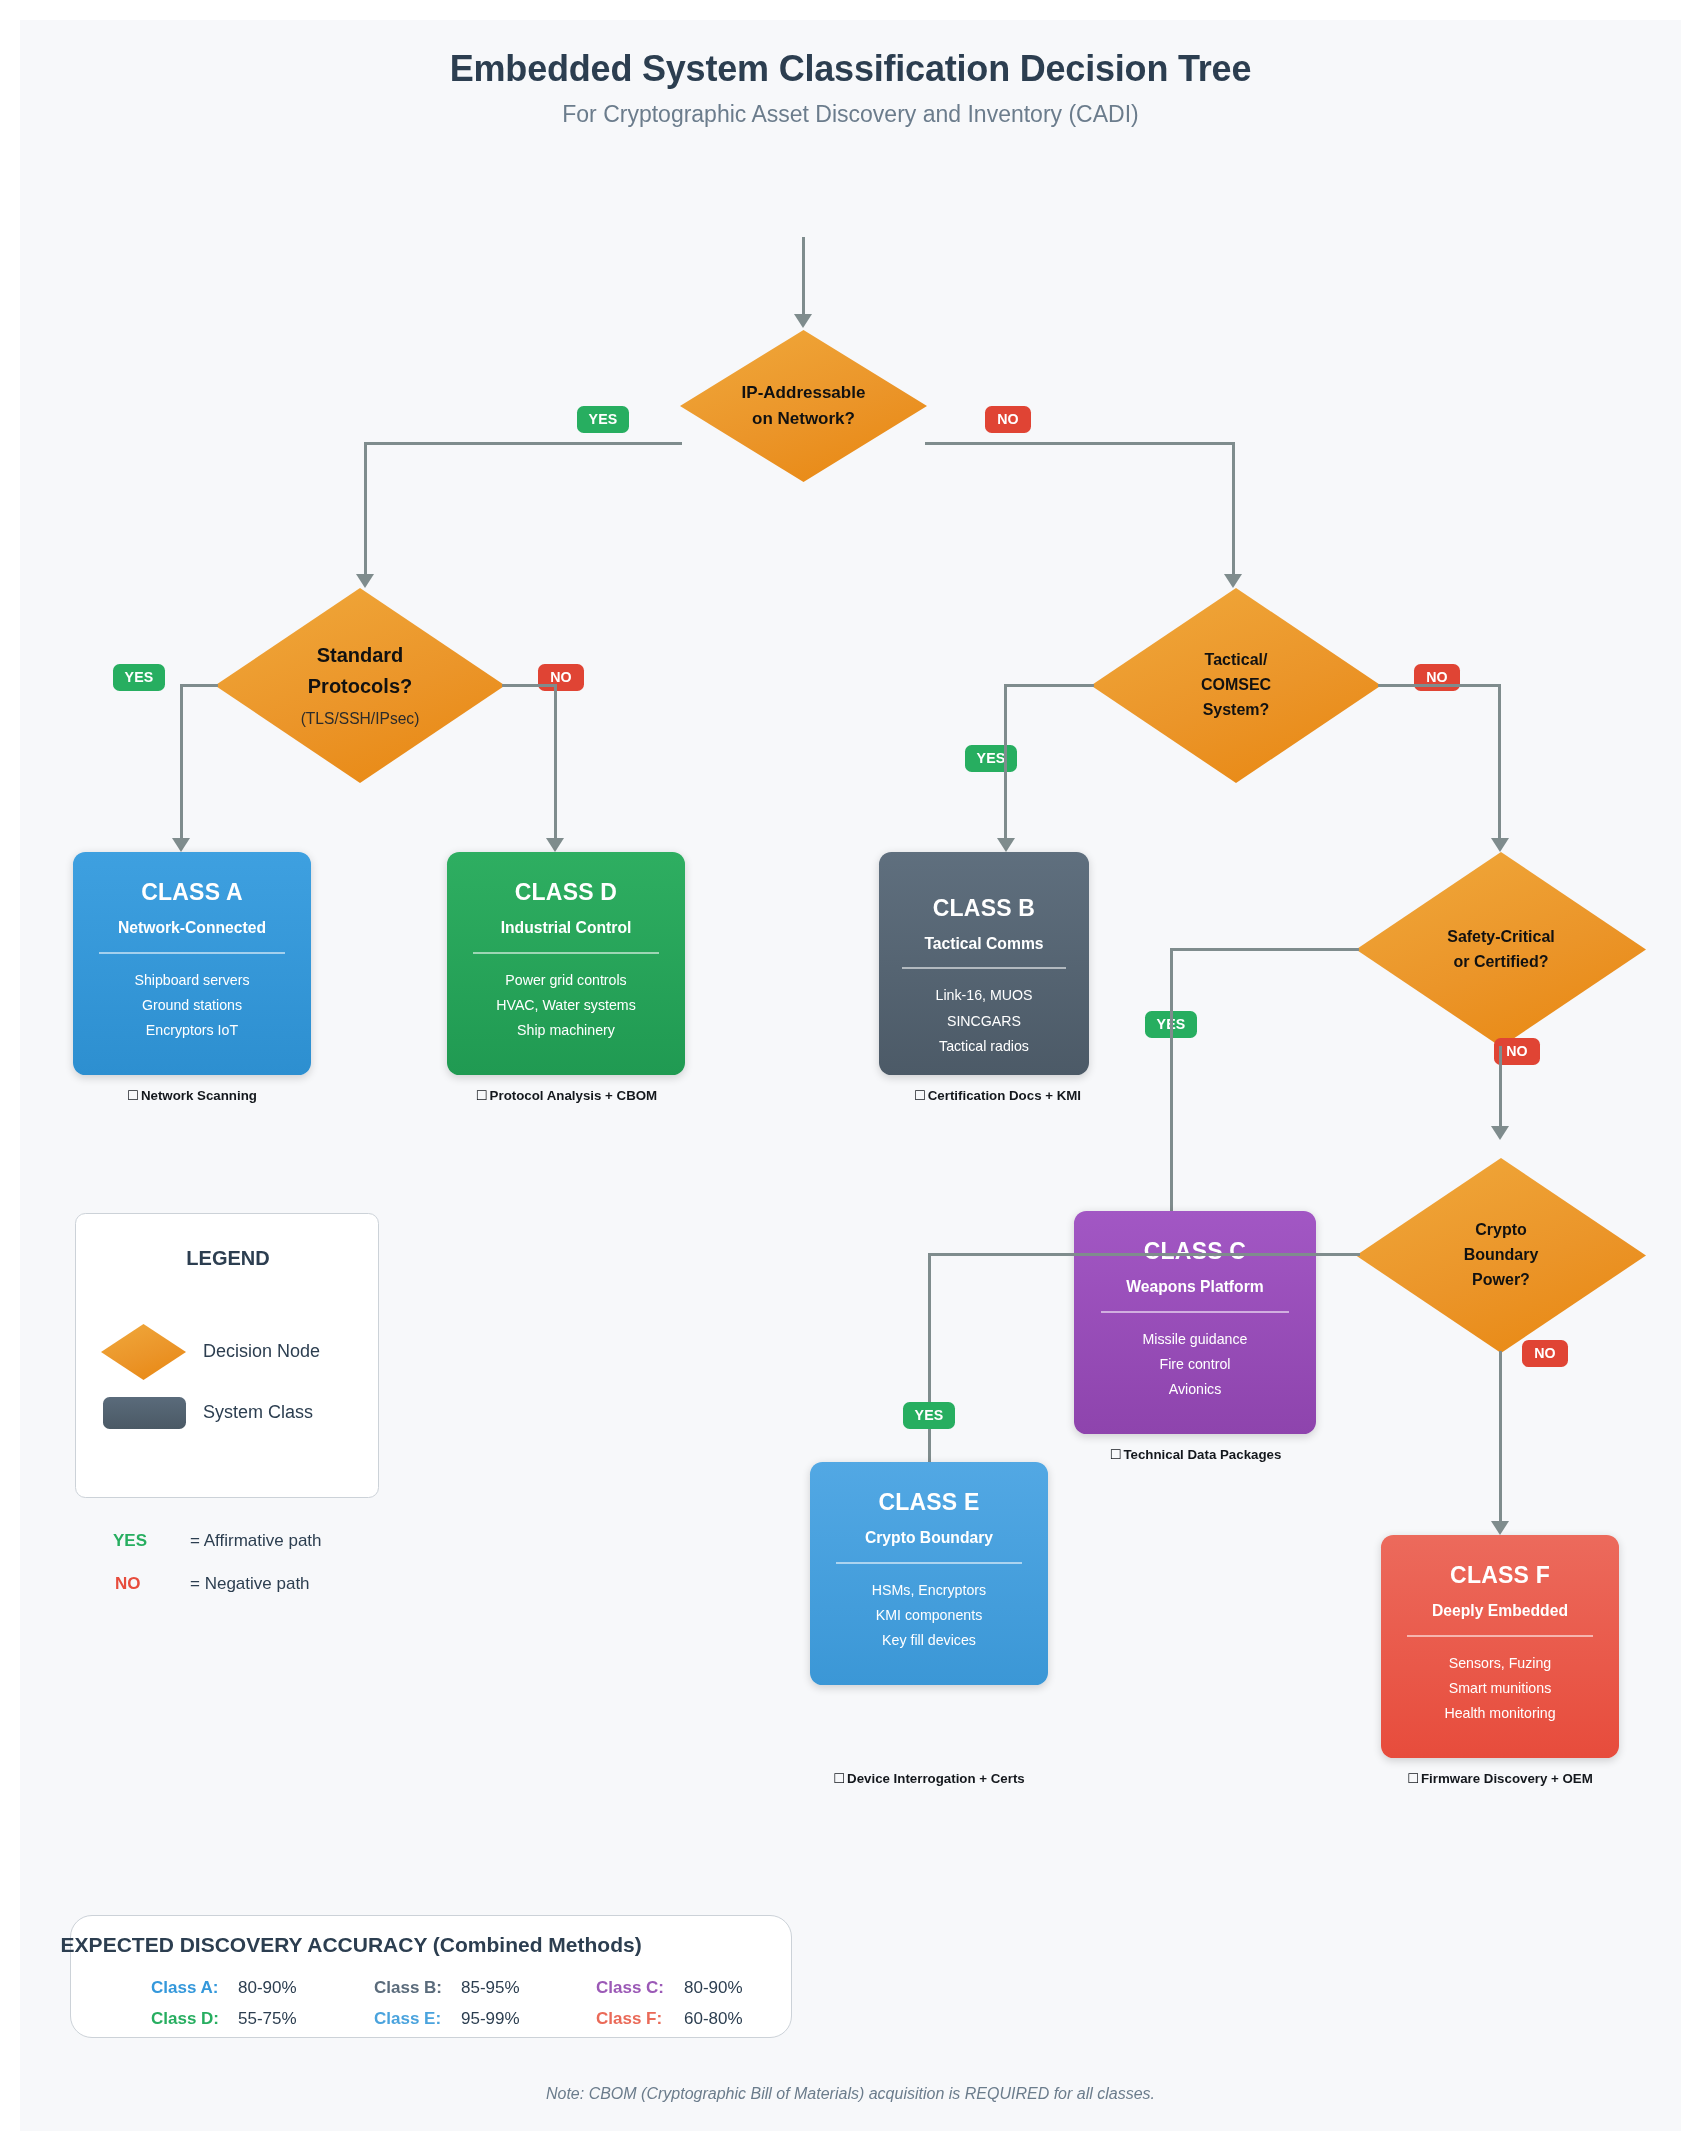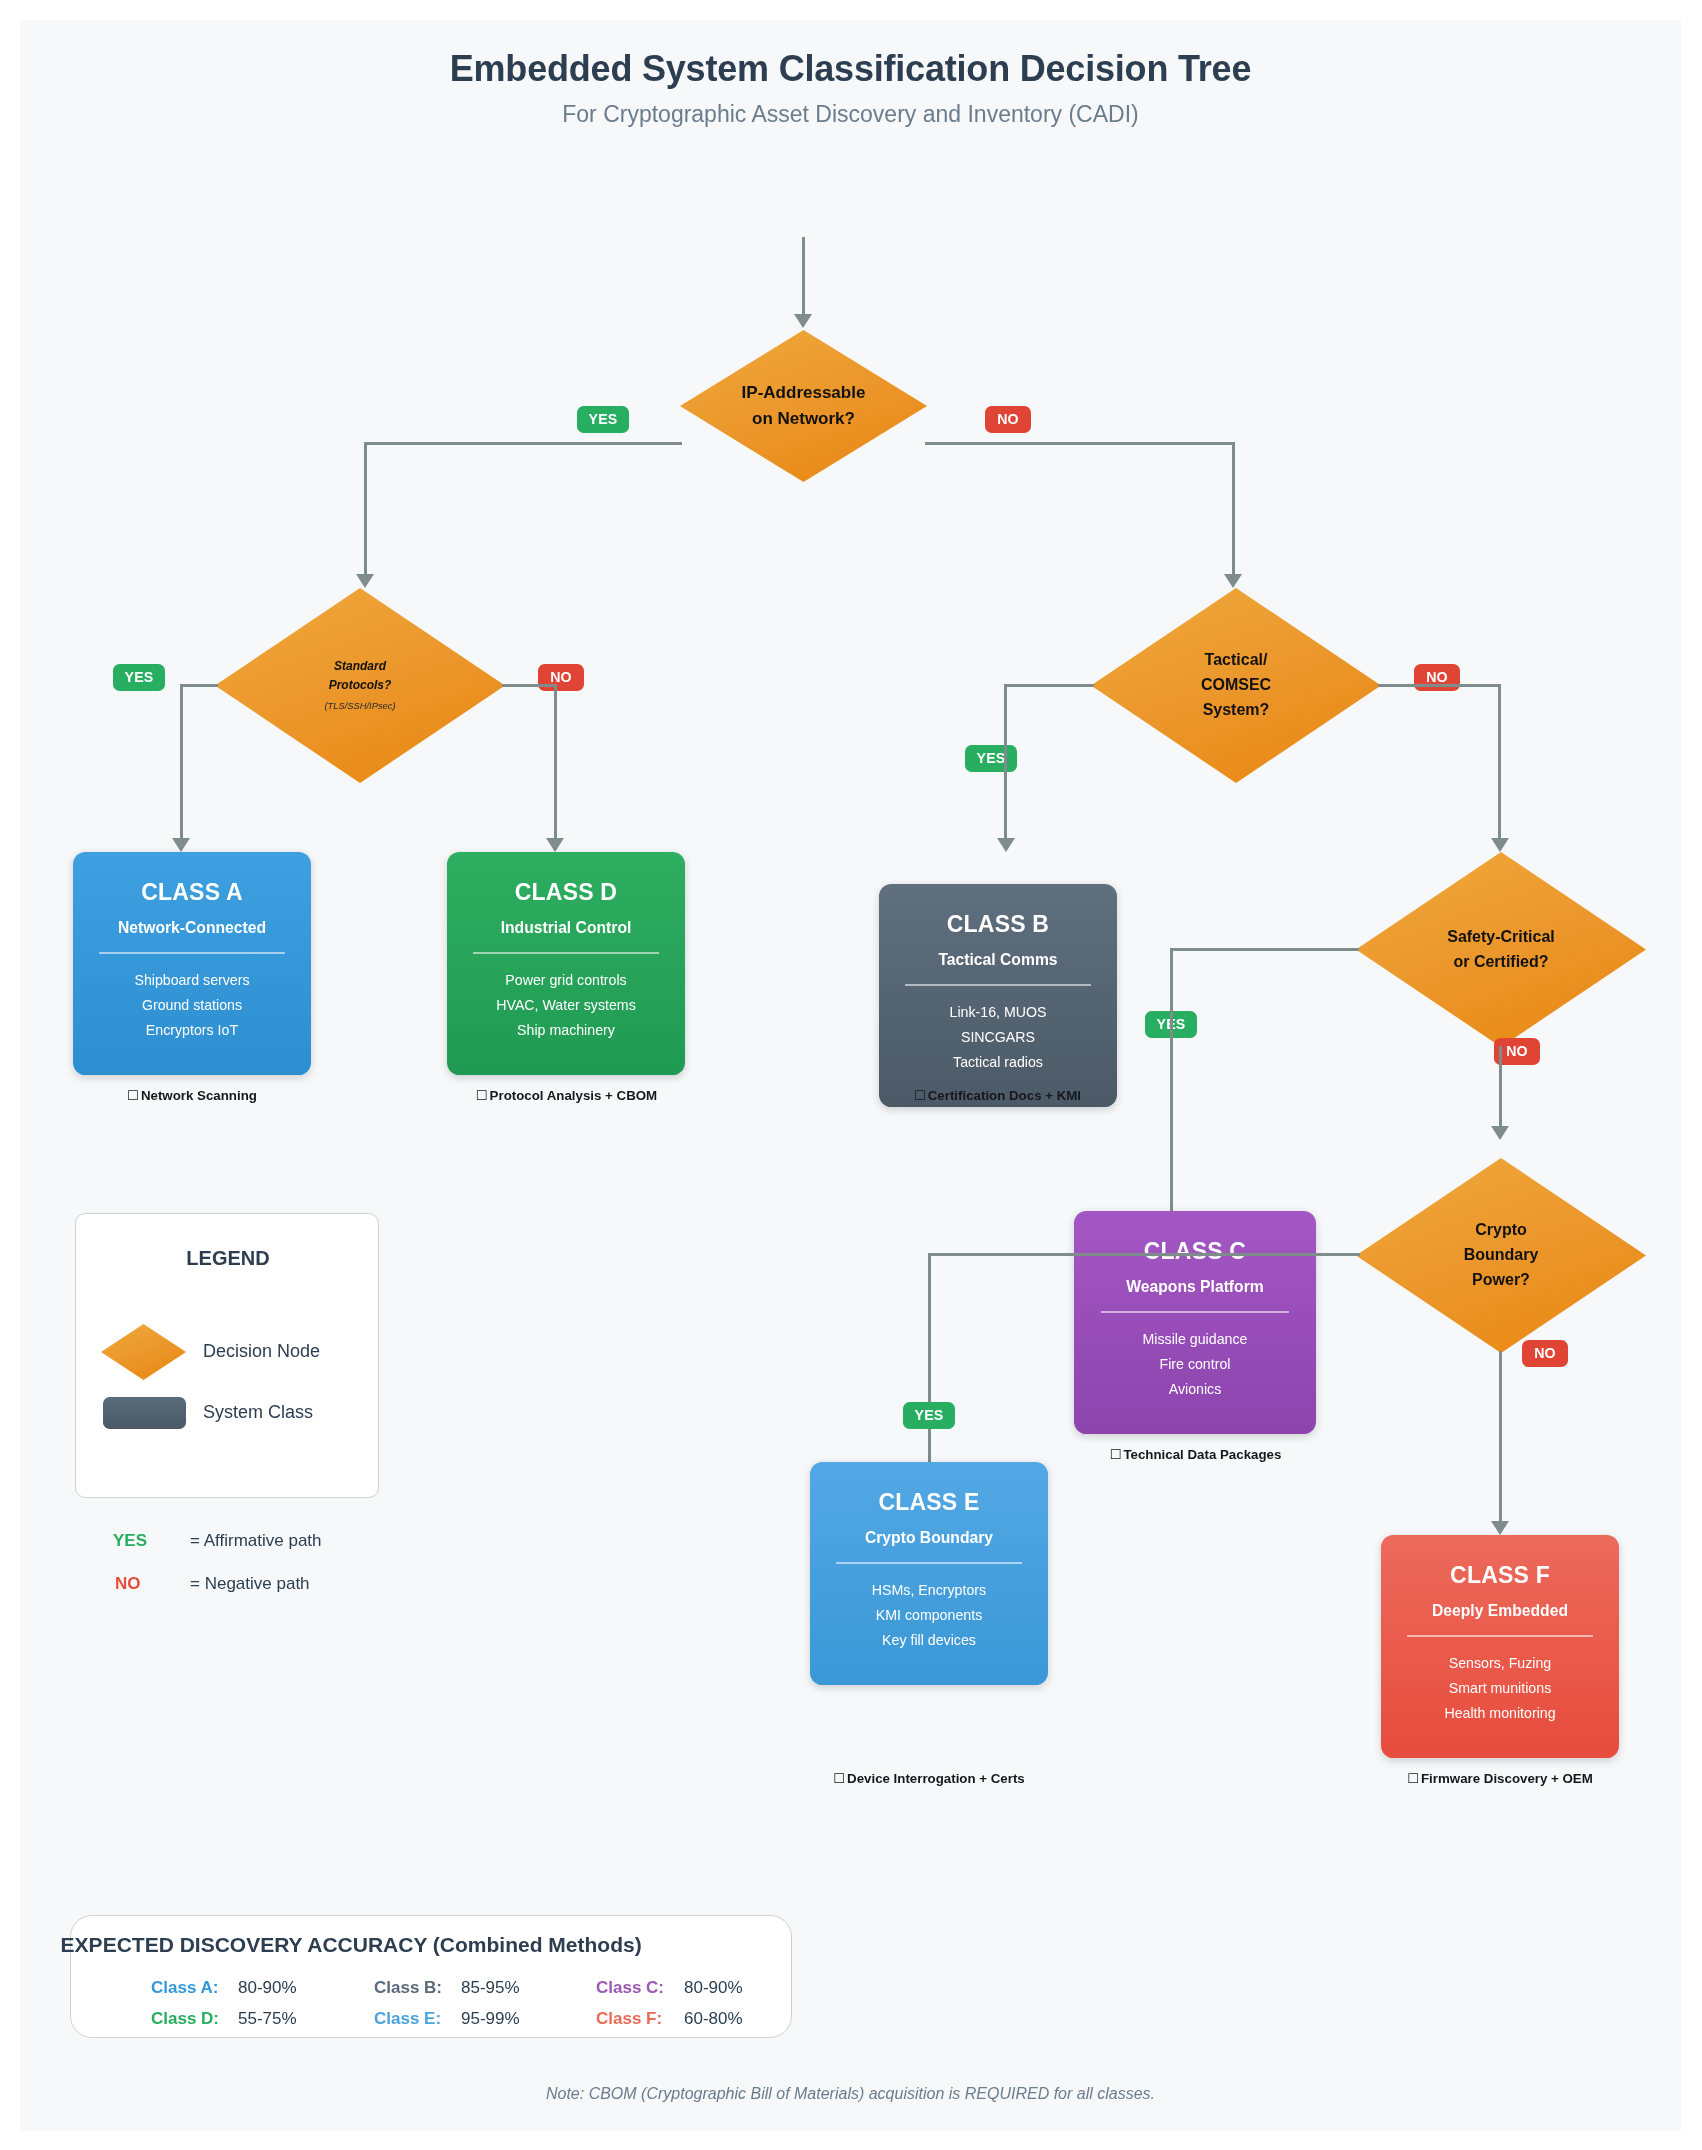--- a/index.html
+++ b/index.html
@@ -243,21 +243,21 @@
   <div class="abs line-h" style="left:344px; top:422px; width:318px; height:3.3px;"></div>
   <div class="abs line-v" style="left:344px; top:422px; width:3.3px; height:134px;"></div>
   <div class="abs arrow-down" style="left:336px; top:554px;"></div>
 
   <div class="abs line-h" style="left:905px; top:422px; width:310px; height:3.3px;"></div>
   <div class="abs line-v" style="left:1212px; top:422px; width:3.3px; height:134px;"></div>
   <div class="abs arrow-down" style="left:1204px; top:554px;"></div>
 
   <div class="abs diamond-wrap" style="left:195px; top:568px; width:290px; height:195px;">
     <div class="diamond-shape"></div>
-    <div class="diamond-text" style="font-size:12px;font-style:italic;">
+    <div class="diamond-text" style="font-size:20px;">
       <div>Standard</div>
       <div>Protocols?</div>
       <div class="sub">(TLS/SSH/IPsec)</div>
     </div>
   </div>
   <div class="abs badge yes" style="left:93px; top:644px; width:52px; height:26.6px;">YES</div>
   <div class="abs badge no" style="left:518px; top:644px; width:46px; height:26.6px;">NO</div>
 
   <div class="abs line-h" style="left:160px; top:664px; width:38px; height:3.3px;"></div>
   <div class="abs line-v" style="left:160px; top:664px; width:3.3px; height:157px;"></div>
@@ -307,21 +307,21 @@
     <div class="cls-items">
       <div>Power grid controls</div>
       <div>HVAC, Water systems</div>
       <div>Ship machinery</div>
     </div>
   </div>
   <div class="abs method-caption" style="left:418px; top:1068px; width:257px;">
     <span class="glyph">☐</span><span>Protocol Analysis + CBOM</span>
   </div>
 
-  <div class="abs class-card" style="left:859px; top:864px; width:238px; height:223px; background: linear-gradient(180deg,#5f6f7e 0%,#4c5a67 100%);">
+  <div class="abs class-card" style="left:859px; top:832px; width:210px; height:223px; background: linear-gradient(180deg,#5f6f7e 0%,#4c5a67 100%); justify-content: center;">
     <div class="cls-title">CLASS B</div>
     <div class="cls-sub">Tactical Comms</div>
     <div class="cls-rule"></div>
     <div class="cls-items">
       <div>Link-16, MUOS</div>
       <div>SINCGARS</div>
       <div>Tactical radios</div>
     </div>
   </div>
   <div class="abs method-caption" style="left:849px; top:1068px; width:257px;">

